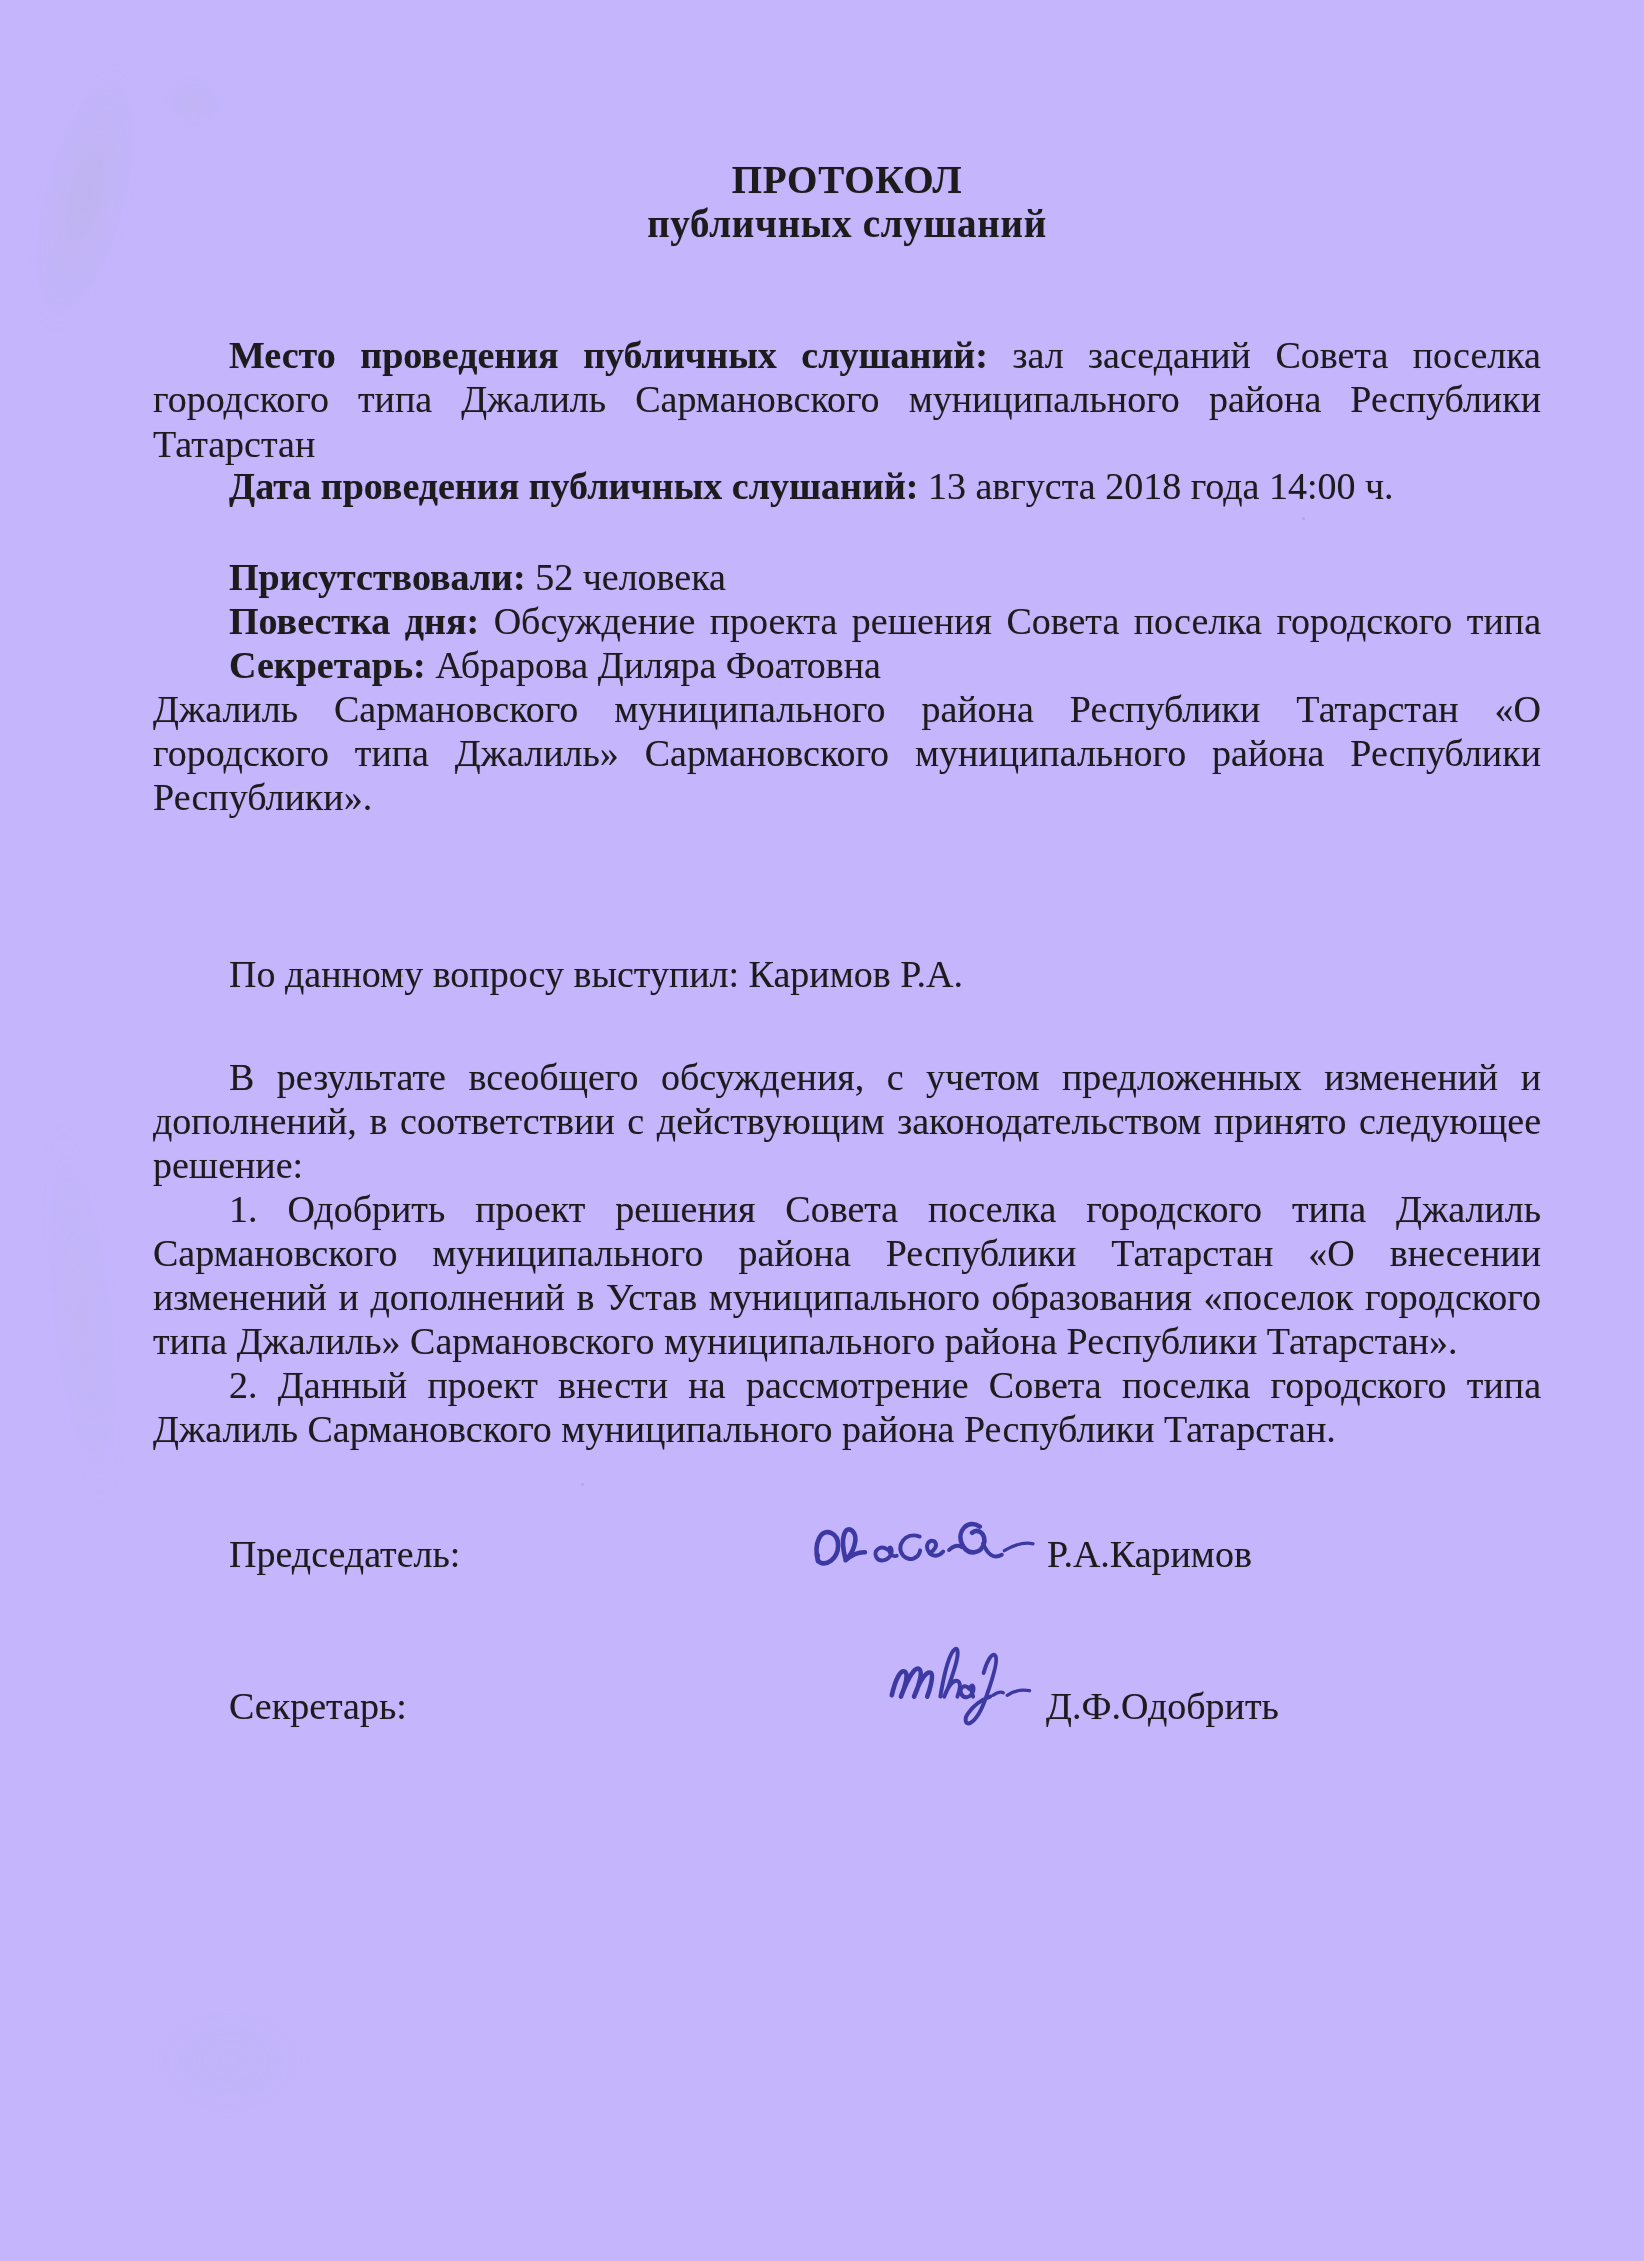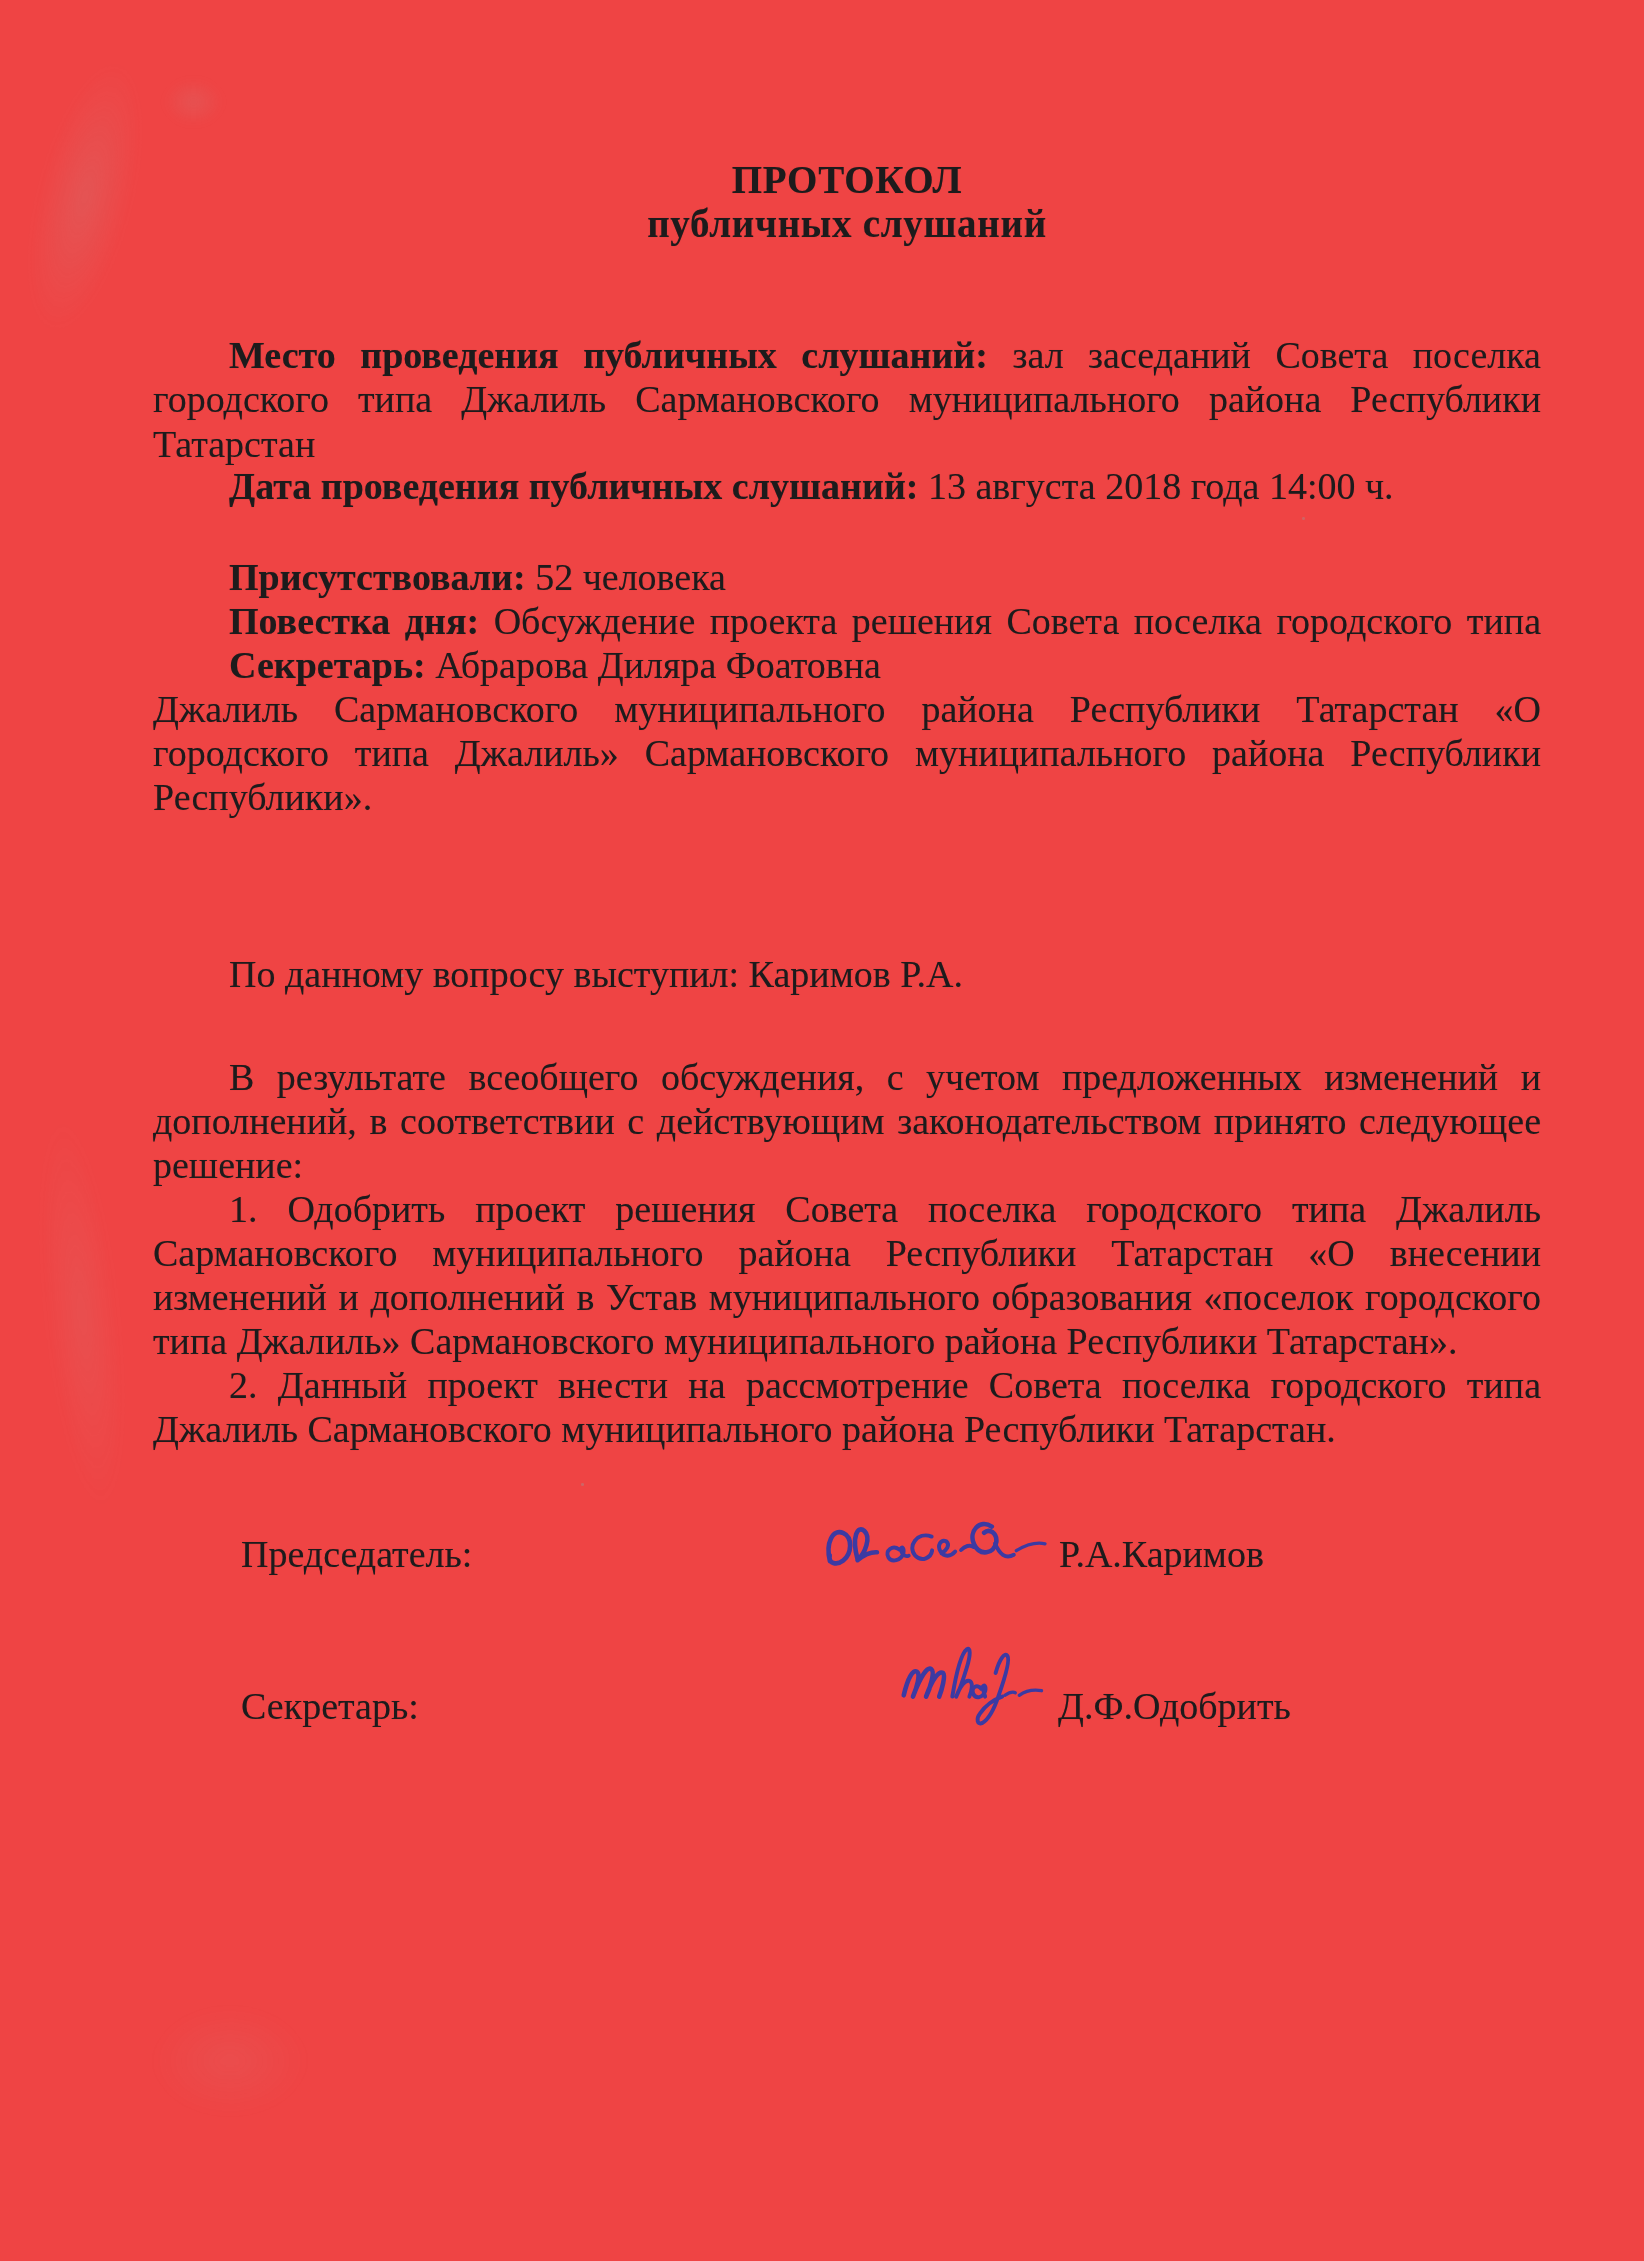--- a/index.html
+++ b/index.html
@@ -1,39 +1,39 @@
 <!DOCTYPE html>
 <html style="font-size:10.5px"><head>
 <meta charset="utf-8">
 <style>
   html,body{margin:0;padding:0;background:#ffffff;}
   .page{
     position:relative;
     width:1645px;height:2261px;
-    background:#ef4444;
+    background:#c4b5fd;
     font-family:"Liberation Serif","DejaVu Serif",serif;
     color:#1d1b1c;
     overflow:hidden;
   }
   .col{position:absolute;left:153px;top:0;width:1388px;height:2261px;}
   .blk{position:absolute;left:0;width:1388px;}
   .ln{
     height:44px;line-height:44px;
     font-size:38px;
     text-shadow:0 0 0.7px rgba(30,28,30,.38);
     white-space:normal;
   }
   .j{text-align:justify;text-align-last:justify;}
   .l{text-align:left;white-space:nowrap;}
   .c{text-align:center;white-space:nowrap;}
   .ind{padding-left:76px;}
   .b{font-weight:bold;}
   .title .ln{font-size:39px;letter-spacing:0.7px;}
   
-  .sigrow{position:absolute;left:12px;width:1388px;height:79px;}
+  .sigrow{position:absolute;left:0;width:1388px;height:79px;}
   .sigrow .label{position:absolute;left:76px;top:0;}
   .sigrow .name{position:absolute;left:894px;top:0;}
   .sig{position:absolute;}
   .sig svg{display:block;width:100%;height:100%;}
   .sig path{fill:none;stroke:currentColor;stroke-linecap:round;stroke-linejoin:round;}
   
   .smudge{position:absolute;border-radius:50%;filter:blur(4.6px);pointer-events:none;}
   .sm1{left:39px;top:59px;width:92px;height:276px;background:radial-gradient(ellipse at center,rgba(170,170,170,.16),rgba(170,170,170,0) 70%);transform:rotate(14deg);}
   .sm2{left:164px;top:79px;width:59px;height:46px;background:radial-gradient(ellipse at center,rgba(175,175,175,.14),rgba(175,175,175,0) 70%);}
   .sm3{left:46px;top:1117px;width:72px;height:394px;background:radial-gradient(ellipse at center,rgba(180,180,180,.10),rgba(180,180,180,0) 70%);transform:rotate(-6deg);}

